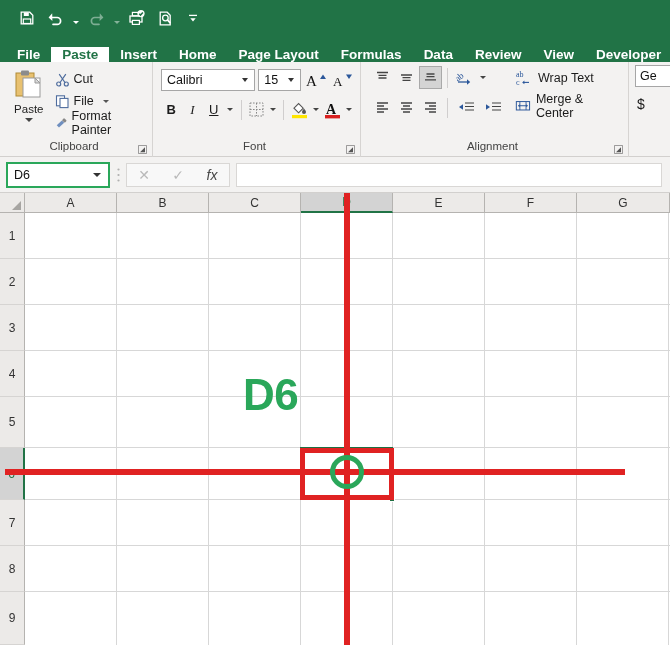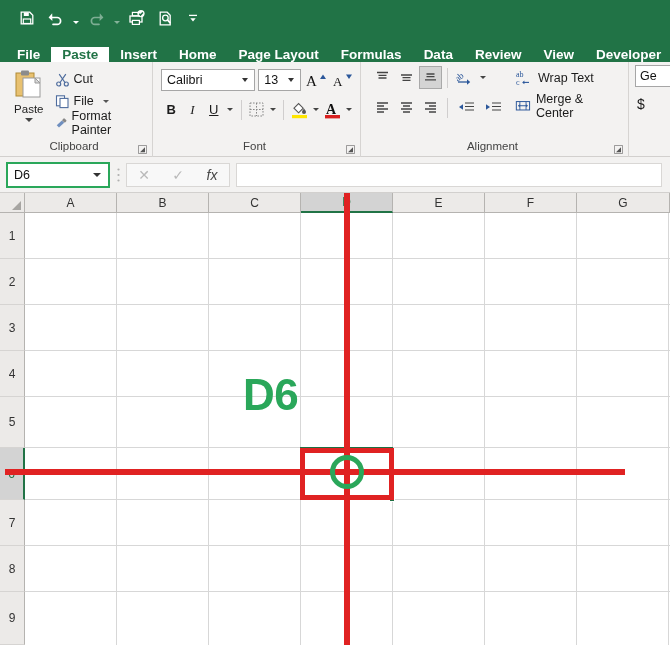--- a/index.html
+++ b/index.html
@@ -361,21 +361,21 @@
     </div>
 
     <div class="rgroup g-font">
       <div class="rgroup-body" style="flex-direction:column; padding-left:8px;">
         <div class="font-row1">
           <div class="combo combo-fontname">
             <span class="cval">Calibri</span>
             <span class="ccaret"></span>
           </div>
           <div class="combo combo-fontsize">
-            <span class="cval">13</span>
+            <span class="cval">15</span>
             <span class="ccaret"></span>
           </div>
           <div class="icon-btn wide">
             <svg width="22" height="20" viewBox="0 0 22 20">
                 <text x="1" y="16" font-family="Liberation Serif, serif" font-size="15" fill="#111">A</text>
                 <path fill="#2b579a" d="M15 9 18 4.6 21 9z"></path>
               </svg>
           </div>
           <div class="icon-btn wide">
             <svg width="22" height="20" viewBox="0 0 22 20">

